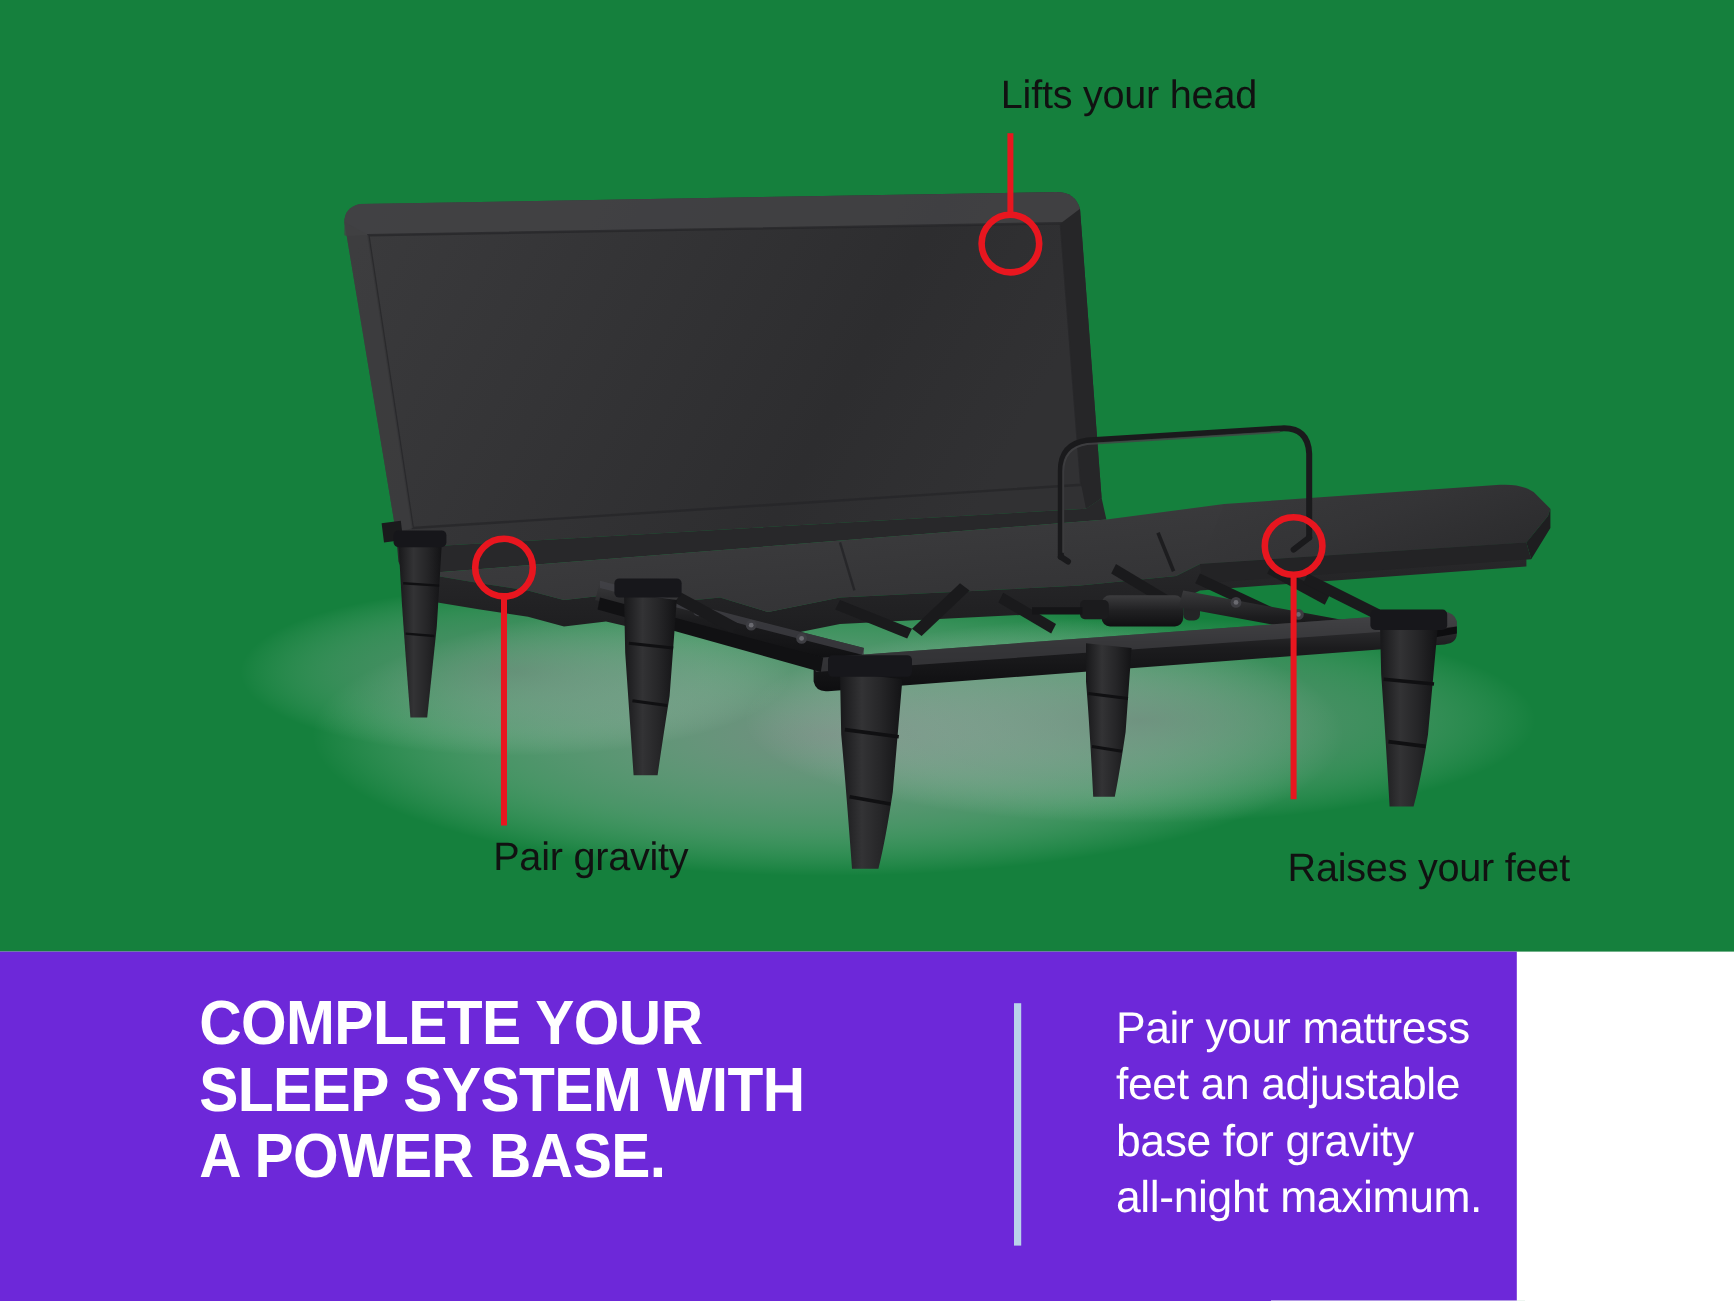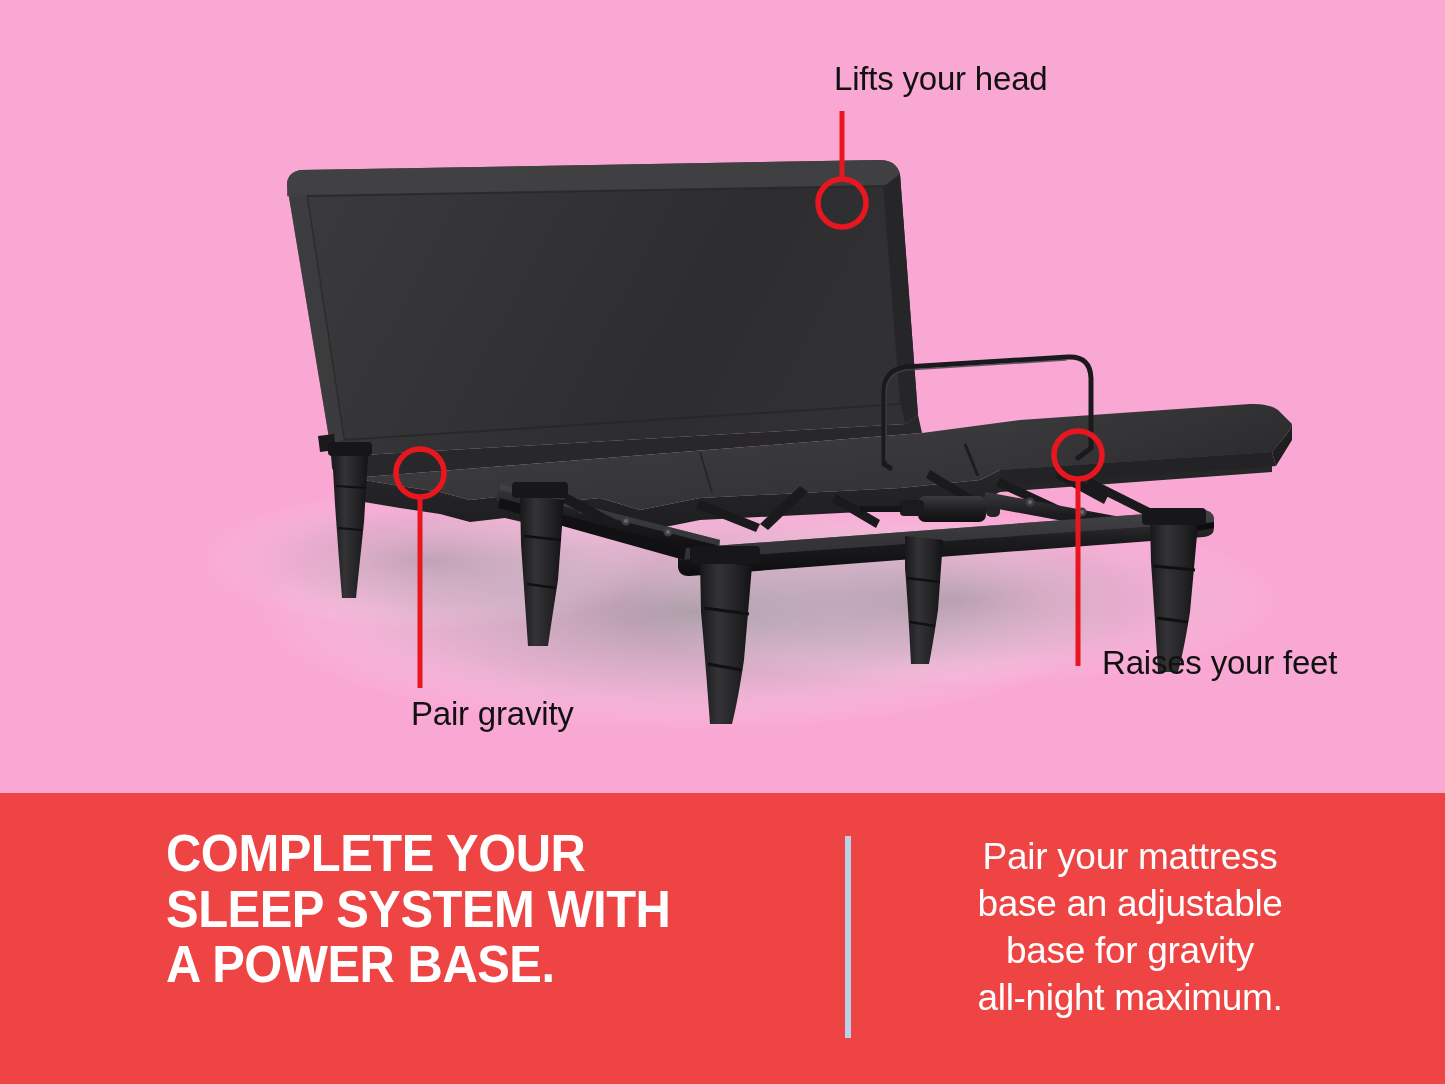--- a/index.html
+++ b/index.html
@@ -5,43 +5,43 @@
   html,body{margin:0;padding:0;}
   body{
     width:1445px;height:1084px;
     background:#ffffff;
     font-family:"Liberation Sans", sans-serif;
     overflow:hidden;
   }
   #root{position:relative;width:1445px;height:1084px;overflow:hidden;background:#fff;}
 
   
-  .photo{position:absolute;left:0;top:0;width:1445px;height:793px;background:#f9a8d4;overflow:hidden;}
+  .photo{position:absolute;left:0;top:0;width:1445px;height:793px;background:#15803d;overflow:hidden;}
 
   .photo-svg{position:absolute;left:0;top:0;width:1445px;height:793px;}
 
   
   .callout-label{
     position:absolute;
     color:#111111;
     font-family:"Liberation Sans", sans-serif;
     font-size:33px;
     font-weight:400;
     letter-spacing:-0.2px;
     white-space:nowrap;
     line-height:1;
   }
   #label-head{left:834px;top:62px;}
   #label-zero{left:411px;top:697px;}
-  #label-feet{left:1073px;top:646px;margin-left:29px;}
+  #label-feet{left:1073px;top:706px;}
 
   
   .banner{
-    position:absolute;left:0;top:793px;width:1445px;height:291px;
-    background:#ef4444;
+    position:absolute;left:0;top:793px;width:1264px;height:291px;
+    background:#6d28d9;
   }
   .headline{
     position:absolute;
     left:166px;top:33px;
     width:640px;
     color:#ffffff;
     font-family:"Liberation Sans Narrow","Liberation Sans", sans-serif;
     font-weight:700;
     font-size:52px;
     line-height:1.07;
@@ -285,20 +285,20 @@
   <div class="banner">
     <div class="headline">
       <span class="hl-line">COMPLETE YOUR</span>
       <span class="hl-line">SLEEP SYSTEM WITH</span>
       <span class="hl-line">A POWER BASE.</span>
     </div>
   </div>
 
   <div class="divider"></div>
 
-  <div class="subcopy" style="left:930px;top:834px;position:absolute;text-align:center;">
+  <div class="subcopy" style="left:930px;top:834px;position:absolute;">
     <span class="sc-line">Pair your mattress</span>
-    <span class="sc-line">base an adjustable</span>
+    <span class="sc-line">feet an adjustable</span>
     <span class="sc-line">base for gravity</span>
     <span class="sc-line">all-night maximum.</span>
   </div>
 
 </div>
 
 </body></html>

